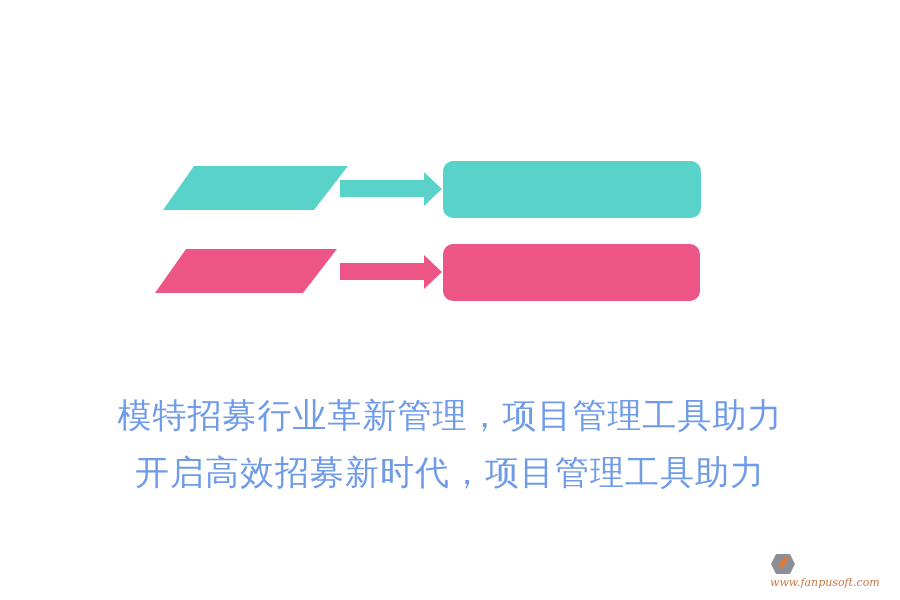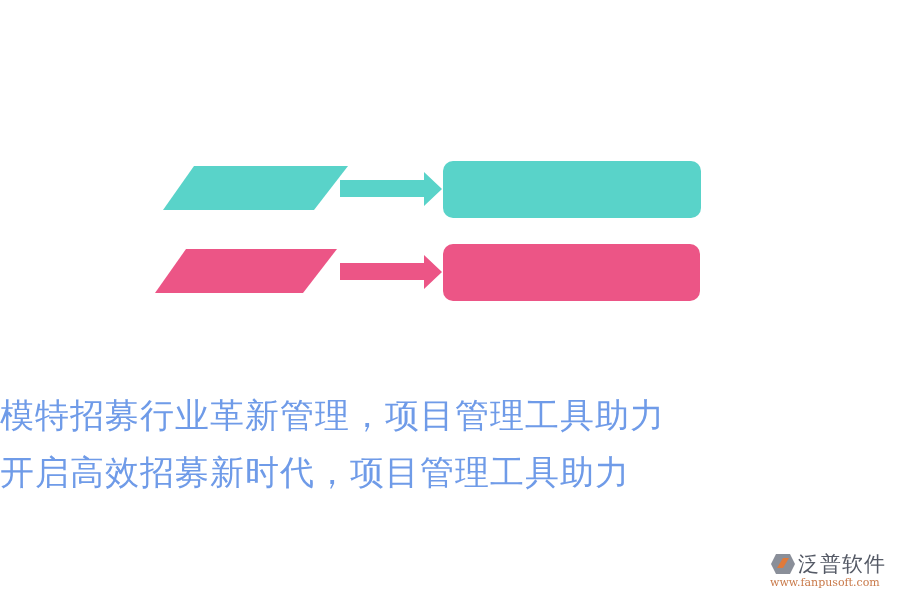--- a/index.html
+++ b/index.html
@@ -1,24 +1,24 @@
 <!DOCTYPE html>
 <html><head>
 <meta charset="utf-8">
 <style>
   html, body { margin: 0; padding: 0; }
   body { width: 900px; height: 600px; background: #ffffff; position: relative; overflow: hidden;
          font-family: "DejaVu Sans", sans-serif; }
   .shape { position: absolute; }
-  .title-line { position: absolute; left: 0; width: 900px; text-align: left;
+  .title-line { position: absolute; left: 0; width: 900px; text-align: center;
                 font-size: 34px; color: #6f9be8; letter-spacing: 1px; }
   .logo { position: absolute; left: 768px; top: 550px; width: 130px; height: 46px; }
   .logo-name { position: absolute; left: 30px; top: 0px; font-size: 21px; color: #555a66; letter-spacing: 1px; }
   .logo-url { position: absolute; left: 2px; top: 26px; font-size: 11px; color: #c97a4a;
-              font-family: "DejaVu Serif", serif; }
+              font-family: "DejaVu Serif", serif; font-style: italic; }
 </style>
 </head>
 <body>
 
 <svg class="shape" style="left:160px;top:163px" width="190" height="50">
   <polygon points="34,3 188,3 154,47 3,47" fill="#59d3c9"></polygon>
 </svg>
 <svg class="shape" style="left:336px;top:170px" width="110" height="38">
   <polygon points="4,10 88,10 88,2 106,19 88,36 88,27 4,27" fill="#59d3c9"></polygon>
 </svg>
@@ -33,15 +33,14 @@
 <div class="shape" style="left:443px;top:244px;width:257px;height:57px;background:#ec5586;border-radius:10px;"></div>
 
 <div class="title-line" style="top:393px;">模特招募行业革新管理，项目管理工具助力</div>
 <div class="title-line" style="top:450px;">开启高效招募新时代，项目管理工具助力</div>
 
 <div class="logo">
   <svg style="position:absolute;left:2px;top:2px" width="26" height="24">
     <polygon points="6,2 20,2 25,12 20,22 6,22 1,12" fill="#8a8f99"></polygon>
     <path d="M7 16 L13 6 L19 6 L13 16 Z" fill="#e07a3a"></path>
   </svg>
-  <span class="logo-name">泛普软件</span>
   <span class="logo-url">www.fanpusoft.com</span>
 </div>
 
 </body></html>

